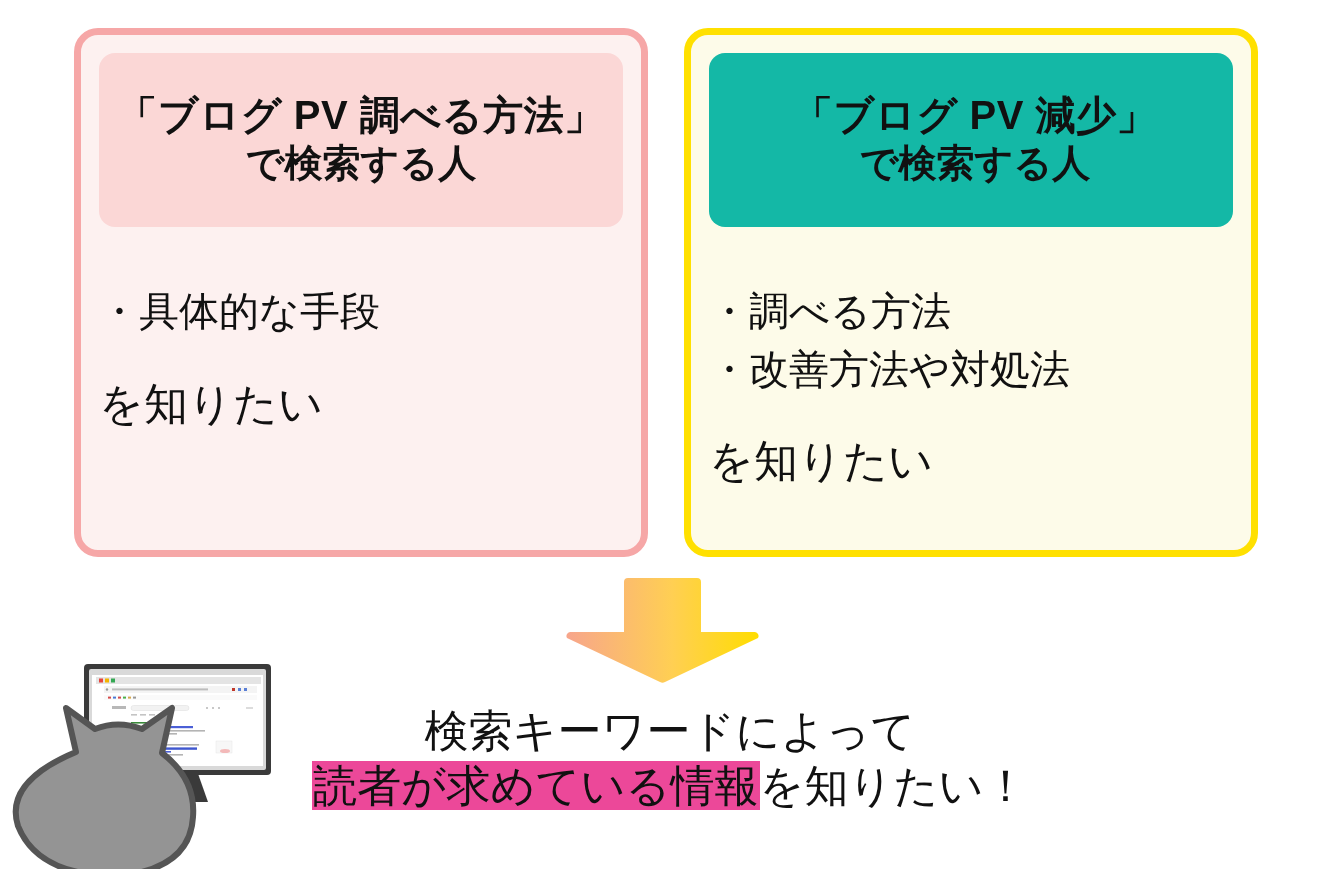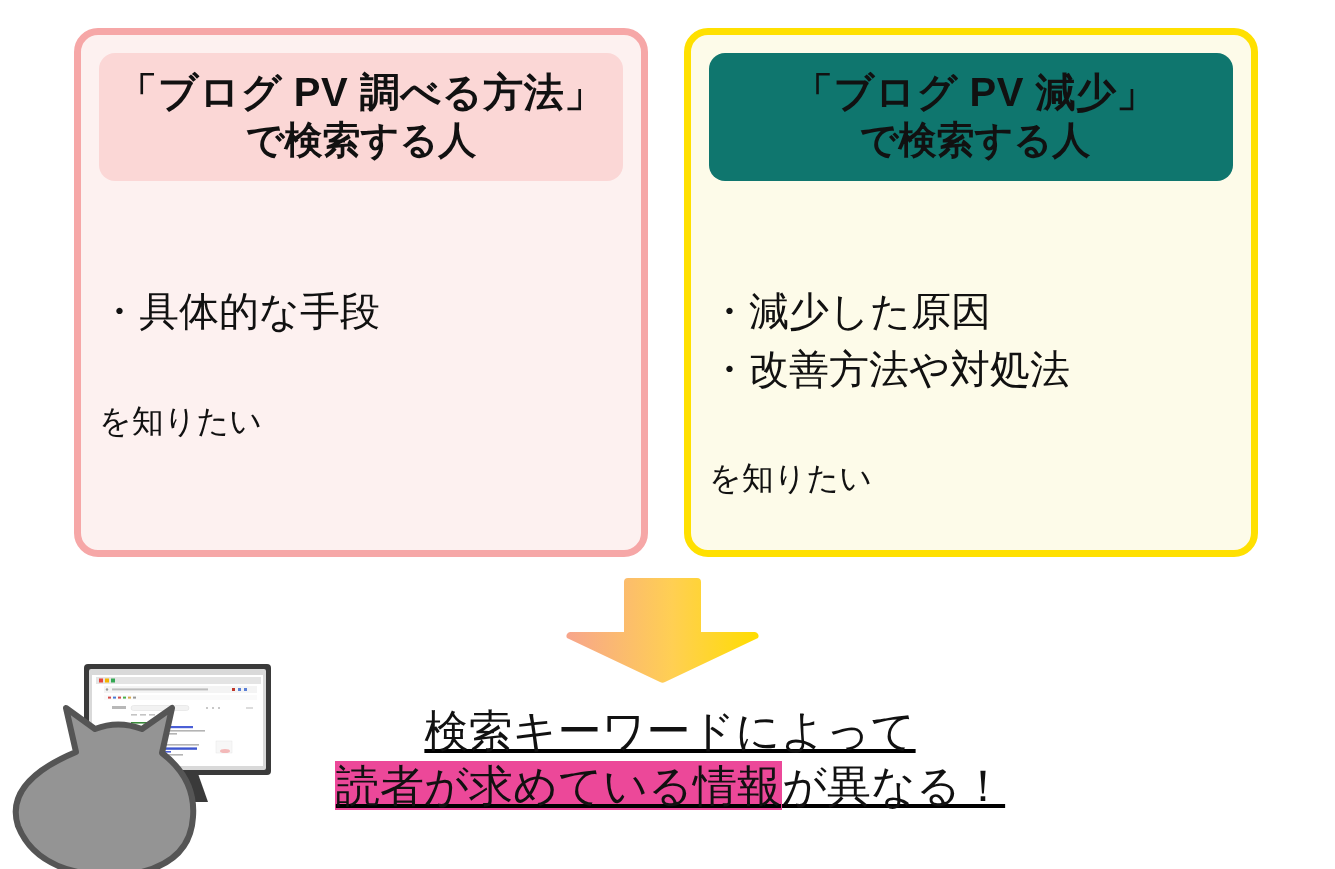--- a/index.html
+++ b/index.html
@@ -32,29 +32,29 @@
   #card-right {
     left: 684px; top: 28px;
     width: 574px; height: 529px;
     border: 7px solid #ffe000;
     background: #fdfbe9;
   }
 
   .card-header {
     position: absolute;
     left: 18px; right: 18px; top: 18px;
-    height: 128px;
+    height: 174px;
     border-radius: 16px;
     display: flex;
     flex-direction: column;
     align-items: center;
     justify-content: center;
   }
   #card-left .card-header { background: #fbd7d6; }
-  #card-right .card-header { background: #0f766e; padding-left: 8px; }
+  #card-right .card-header { background: #14b8a6; padding-left: 8px; }
 
   .title-main {
     font-size: 40px;
     font-weight: bold;
     color: #111111;
     letter-spacing: 0.5px;
     line-height: 1.18;
     white-space: nowrap;
   }
   .title-sub {
@@ -79,41 +79,40 @@
   }
   .bullet-item {
     font-size: 40px;
     font-weight: normal;
     color: #111111;
     line-height: 1.44;
     white-space: nowrap;
     text-align: left;
   }
   .closing {
-    margin-top: 59px;
-    font-size: 32px;
+    margin-top: 34px;
+    font-size: 44px;
     font-weight: normal;
     color: #111111;
     white-space: nowrap;
   }
 
   
   #arrow-down {
     position: absolute;
     left: 565px; top: 578px;
     width: 195px; height: 107px;
   }
 
   
   #caption {
     position: absolute;
     left: 300px; top: 703px;
     width: 740px;
     text-align: center;
-    text-decoration: underline;
   }
   .caption-line {
     font-size: 44px;
     font-weight: normal;
     color: #111111;
     line-height: 1.26;
     white-space: nowrap;
   }
   .hl {
     background: #ec4899;
@@ -145,41 +144,41 @@
     </div>
   </div>
 
   <div class="card" id="card-right">
     <div class="card-header">
       <div class="title-main">「ブログ PV 減少」</div>
       <div class="title-sub">で検索する人</div>
     </div>
     <div class="card-body">
       <ul class="bullet-list">
-        <li class="bullet-item">・減少した原因</li>
+        <li class="bullet-item">・調べる方法</li>
         <li class="bullet-item">・改善方法や対処法</li>
       </ul>
       <div class="closing">を知りたい</div>
     </div>
   </div>
 
   <svg id="arrow-down" viewBox="0 0 195 107">
     <defs>
       <linearGradient id="arrowGrad" x1="0" y1="0" x2="1" y2="0">
         <stop offset="0%" stop-color="#f7a58c"></stop>
         <stop offset="55%" stop-color="#ffcf53"></stop>
         <stop offset="100%" stop-color="#ffdd00"></stop>
       </linearGradient>
     </defs>
     <path d="M63 0 H132 A4 4 0 0 1 136 4 V54 H190 A4 4 0 0 1 193 60 L100 104 A5 5 0 0 1 95 104 L2 60 A4 4 0 0 1 5 54 H59 V4 A4 4 0 0 1 63 0 Z" fill="url(#arrowGrad)"></path>
   </svg>
 
   <div id="caption">
     <div class="caption-line">検索キーワードによって</div>
-    <div class="caption-line"><span class="hl">読者が求めている情報</span><span>が異なる！</span></div>
+    <div class="caption-line"><span class="hl">読者が求めている情報</span><span>を知りたい！</span></div>
   </div>
 
   <svg id="illustration" viewBox="0 0 310 239">
 
     <path d="M128 138 L196 138 L208 172 L116 172 Z" fill="#3a3a3a"></path>
 
     <rect x="84" y="34" width="187" height="111" rx="4" fill="#3a3a3a"></rect>
     <rect x="89" y="39" width="177" height="101" rx="2" fill="#d9d9d9"></rect>
     <rect x="92" y="45" width="171" height="91" fill="#ffffff"></rect>
 

